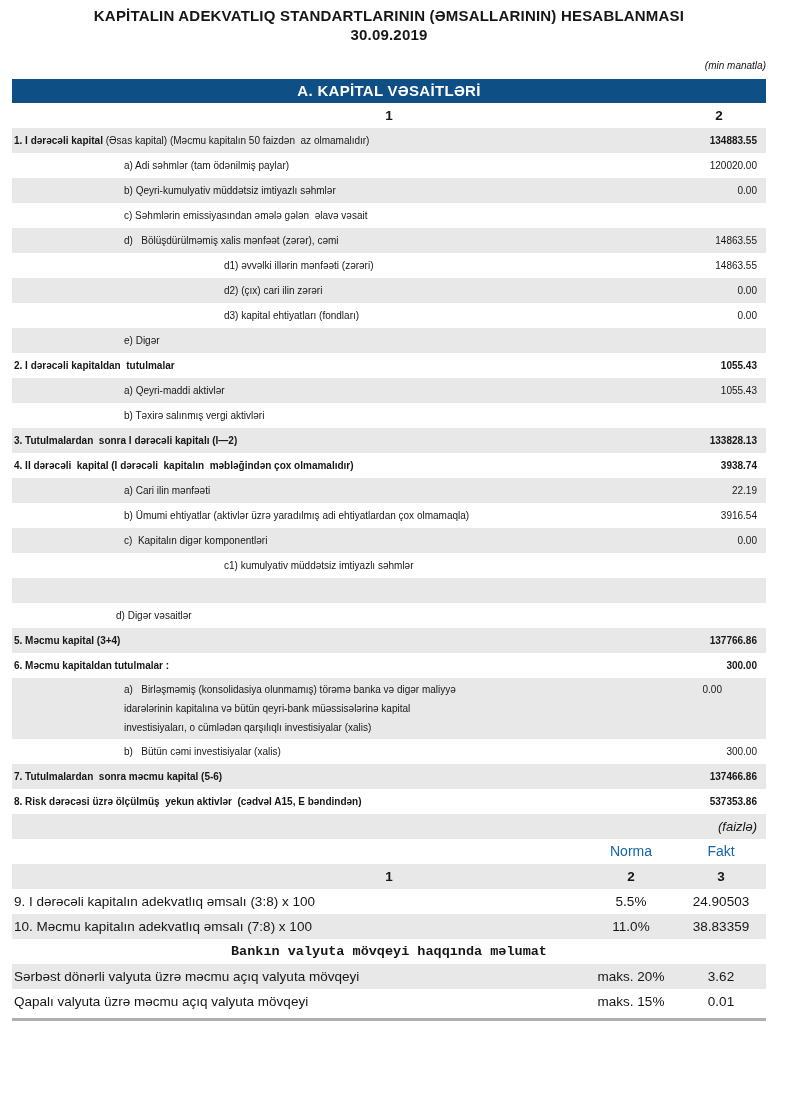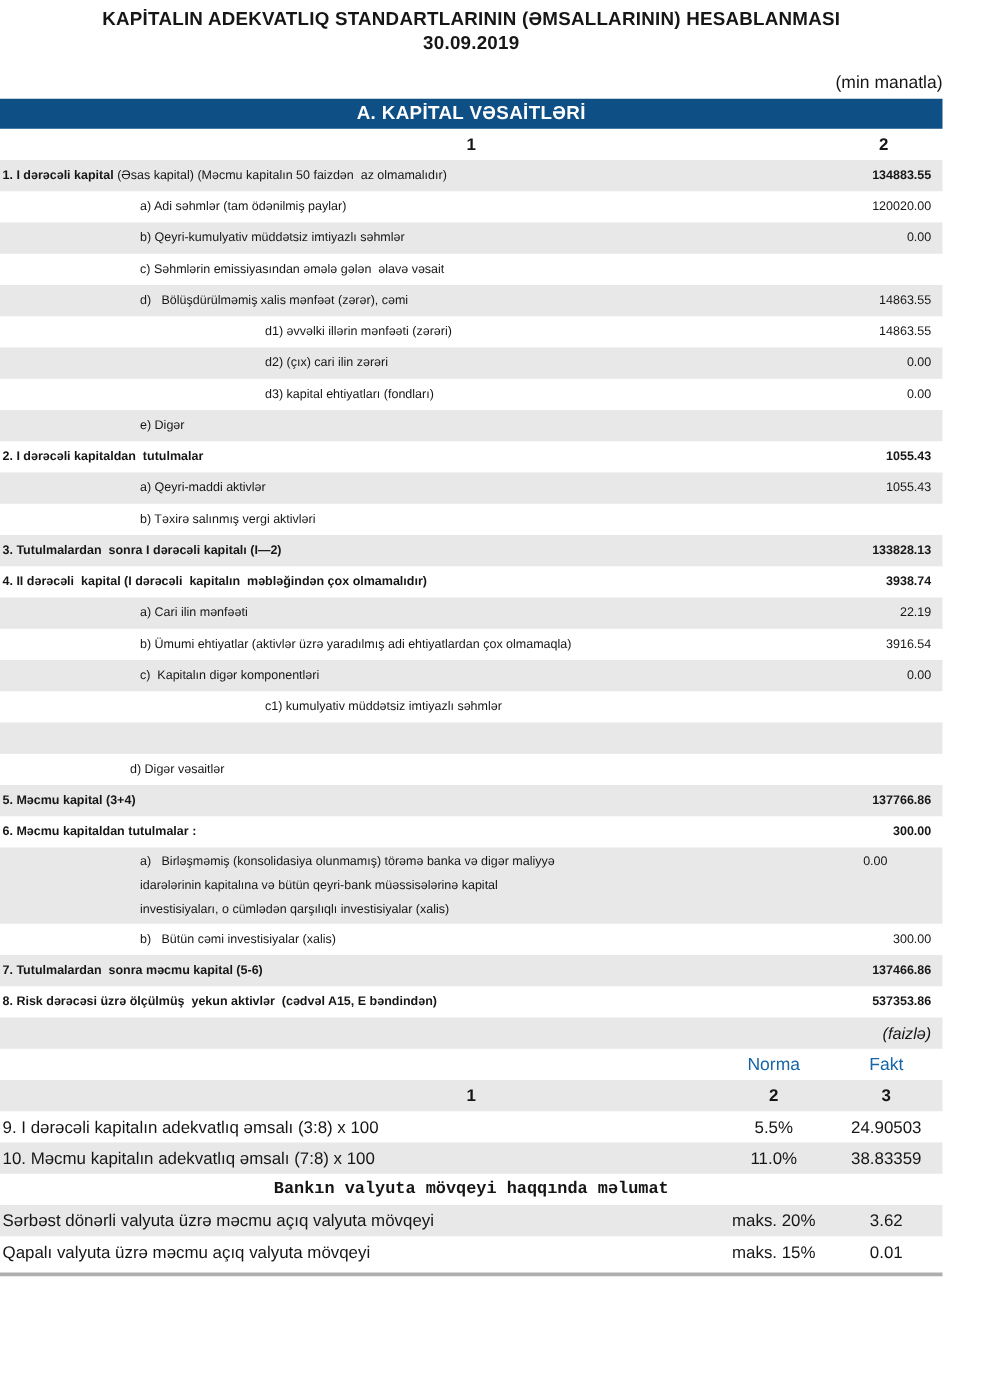--- a/index.html
+++ b/index.html
@@ -1,23 +1,23 @@
 <!DOCTYPE html>
 <html style="--header-bg: #0E4F85; --accent: #1565A8; --row-shade: #E8E8E8;"><head>
 <meta charset="utf-8">
 <style>
   html,body{margin:0;padding:0;}
   .page{
     width:800px;height:1105px;background:#ffffff;position:relative;
     font-family:"Liberation Sans","DejaVu Sans",sans-serif;color:#161616;
     overflow:hidden;
   }
-  .doc{position:absolute;left:0;top:6px;width:754px;}
+  .doc{position:absolute;left:12px;top:6px;width:754px;}
   .title{text-align:center;font-weight:bold;font-size:15px;line-height:19px;letter-spacing:0.2px;white-space:pre;}
-  .unit-note{text-align:right;font-size:14px;line-height:17px;margin-top:13px;margin-bottom:5px;}
+  .unit-note{text-align:right;font-style:italic;font-size:10px;line-height:17px;margin-top:13px;margin-bottom:5px;}
   .section-bar{
     height:24px;line-height:24px;background:var(--header-bg,#0E4F85);color:#ffffff;
     font-weight:bold;font-size:15px;text-align:center;letter-spacing:0.3px;
   }
   .colhead{position:relative;height:25px;line-height:25px;font-weight:bold;font-size:13.5px;}
   .colhead .ch1{position:absolute;left:0;right:0;text-align:center;}
   .colhead .ch2{position:absolute;right:0;width:94px;text-align:center;}
   .row{display:flex;min-height:25px;line-height:25px;font-size:10px;}
   .row.shaded{background:var(--row-shade,#E8E8E8);}
   .row.bold{font-weight:bold;}

